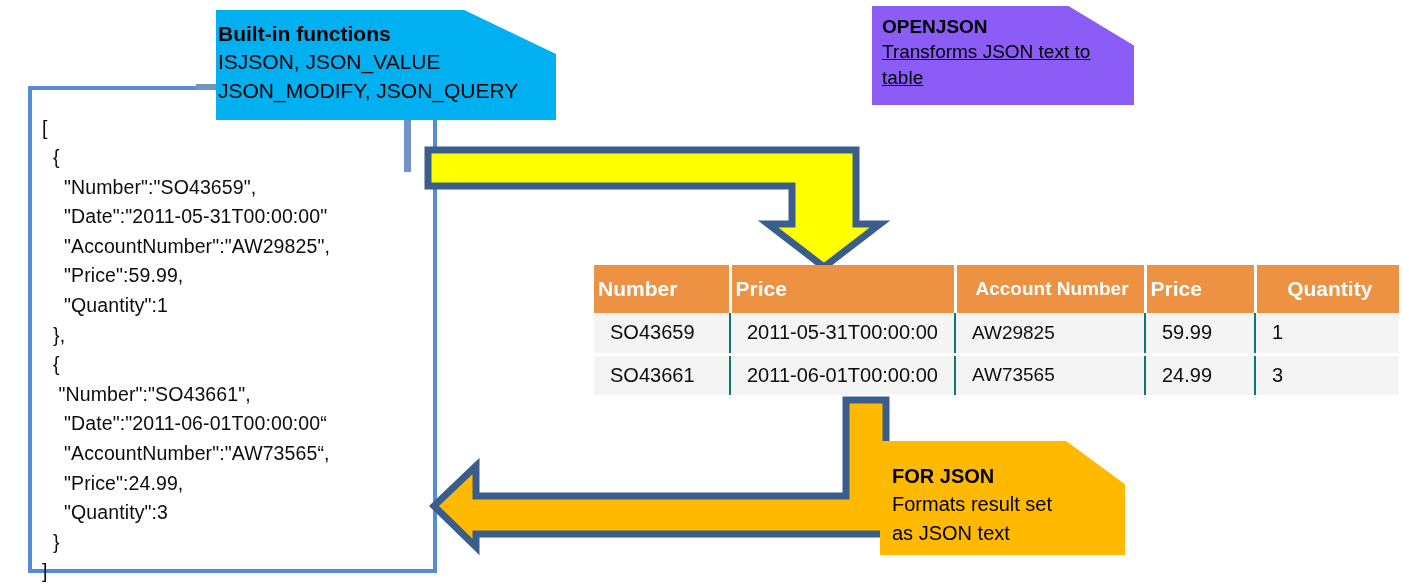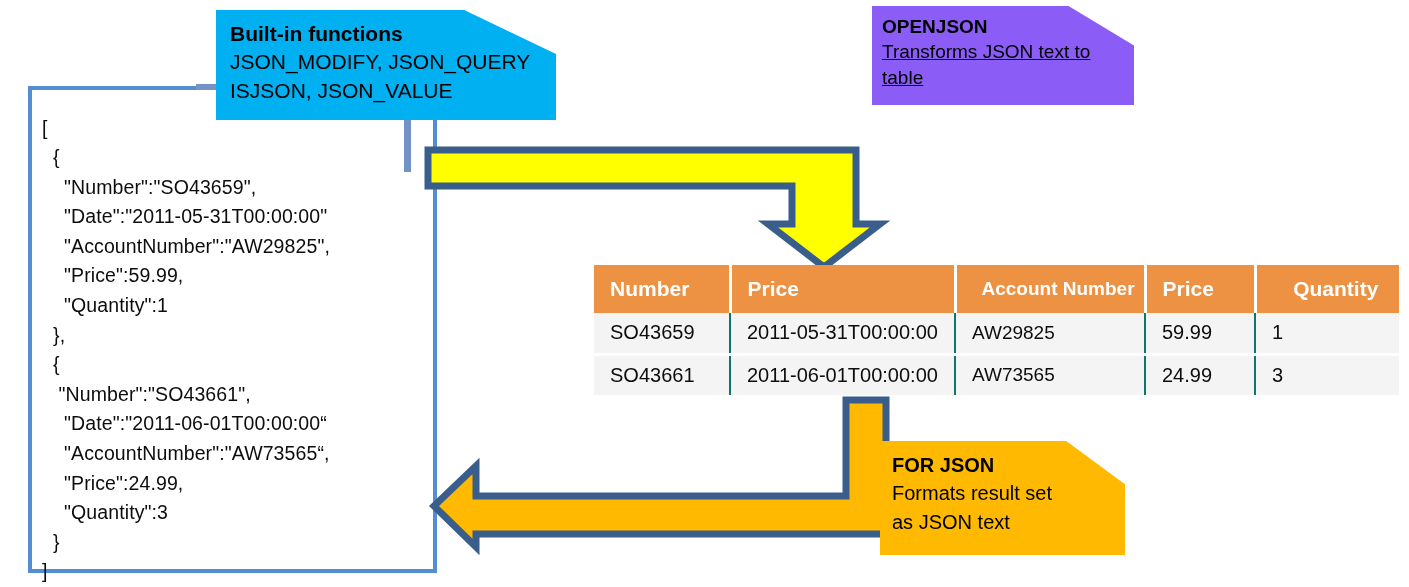--- a/index.html
+++ b/index.html
@@ -29,21 +29,21 @@
     position:absolute;left:404px;top:118px;width:7px;height:54px;
     background:#7392c6;
   }
 
   
   #callout-builtin{
     position:absolute;left:216px;top:10px;width:340px;height:110px;
     background:#00b0f0;color:#000000;
     -webkit-clip-path:polygon(0 0,73% 0,100% 40%,100% 100%,0 100%);
     clip-path:polygon(0 0,73% 0,100% 40%,100% 100%,0 100%);
-    padding:10px 0 0 14px;box-sizing:border-box;
+    padding:10px 0 0 2px;box-sizing:border-box;
   }
   #callout-builtin .hdr{font-weight:bold;font-size:21px;line-height:27px;}
   #callout-builtin .ln{font-size:21px;line-height:29px;}
 
   
   #callout-openjson{
     position:absolute;left:872px;top:6px;width:262px;height:99px;
     background:#8b5cf6;color:#000000;
     -webkit-clip-path:polygon(0 0,75% 0,100% 40%,100% 100%,0 100%);
     clip-path:polygon(0 0,75% 0,100% 40%,100% 100%,0 100%);
@@ -51,37 +51,37 @@
   }
   #callout-openjson .hdr{font-weight:bold;font-size:19px;line-height:25px;}
   #callout-openjson .ln{font-size:19px;line-height:26px;text-decoration:underline;}
 
   
   #callout-forjson{
     position:absolute;left:880px;top:441px;width:245px;height:114px;
     background:#ffb900;color:#000000;
     -webkit-clip-path:polygon(0 0,76% 0,100% 38%,100% 100%,0 100%);
     clip-path:polygon(0 0,76% 0,100% 38%,100% 100%,0 100%);
-    padding:10px 0 0 12px;box-sizing:border-box;
+    padding:21px 0 0 12px;box-sizing:border-box;
   }
   #callout-forjson .hdr{font-weight:bold;font-size:20px;line-height:28px;}
   #callout-forjson .ln{font-size:20px;line-height:29px;}
 
   
   .arrow-svg{position:absolute;overflow:visible;}
 
   
   #result-table{
     position:absolute;left:594px;top:265px;width:805px;
     border-collapse:collapse;table-layout:fixed;
   }
   #result-table th{
     background:#ed9243;color:#ffffff;font-weight:bold;
     font-size:21px;text-align:left;
-    padding:10px 0 10px 16px;height:48px;box-sizing:border-box;
+    padding:10px 0 10px 4px;height:48px;box-sizing:border-box;
     border-right:3px solid #ffffff;vertical-align:middle;
   }
   #result-table th:last-child{border-right:none;text-align:center;}
   #result-table th.small{font-size:19px;text-align:center;}
   #result-table td{
     background:#f4f4f4;color:#0d0d0d;font-size:20px;
     padding:8px 0 8px 16px;height:41px;box-sizing:border-box;
     border-right:2px solid #0f766e;border-top:3px solid #ffffff;
     vertical-align:middle;
   }
@@ -111,22 +111,22 @@
     "Quantity":3
   }
 ]</pre>
   </div>
 
   <div id="callout-stem-h"></div>
   <div id="callout-stem-v"></div>
 
   <div id="callout-builtin">
     <div class="hdr">Built-in functions</div>
+    <div class="ln">ISJSON, JSON_VALUE</div>
     <div class="ln">JSON_MODIFY, JSON_QUERY</div>
-    <div class="ln">ISJSON, JSON_VALUE</div>
   </div>
 
   <div id="callout-openjson">
     <div class="hdr">OPENJSON</div>
     <div class="ln">Transforms JSON text to</div>
     <div class="ln">table</div>
   </div>
 
   <svg class="arrow-svg" style="left:424px;top:146px;width:460px;height:125px;" viewBox="0 0 460 125">
     <path d="M 4 4 L 432 4 L 432 78 L 456 78 L 400 121 L 344 78 L 368 78 L 368 40 L 4 40 Z" fill="#ffff00" stroke="#3a5e8c" stroke-width="7" stroke-linejoin="miter"></path>

